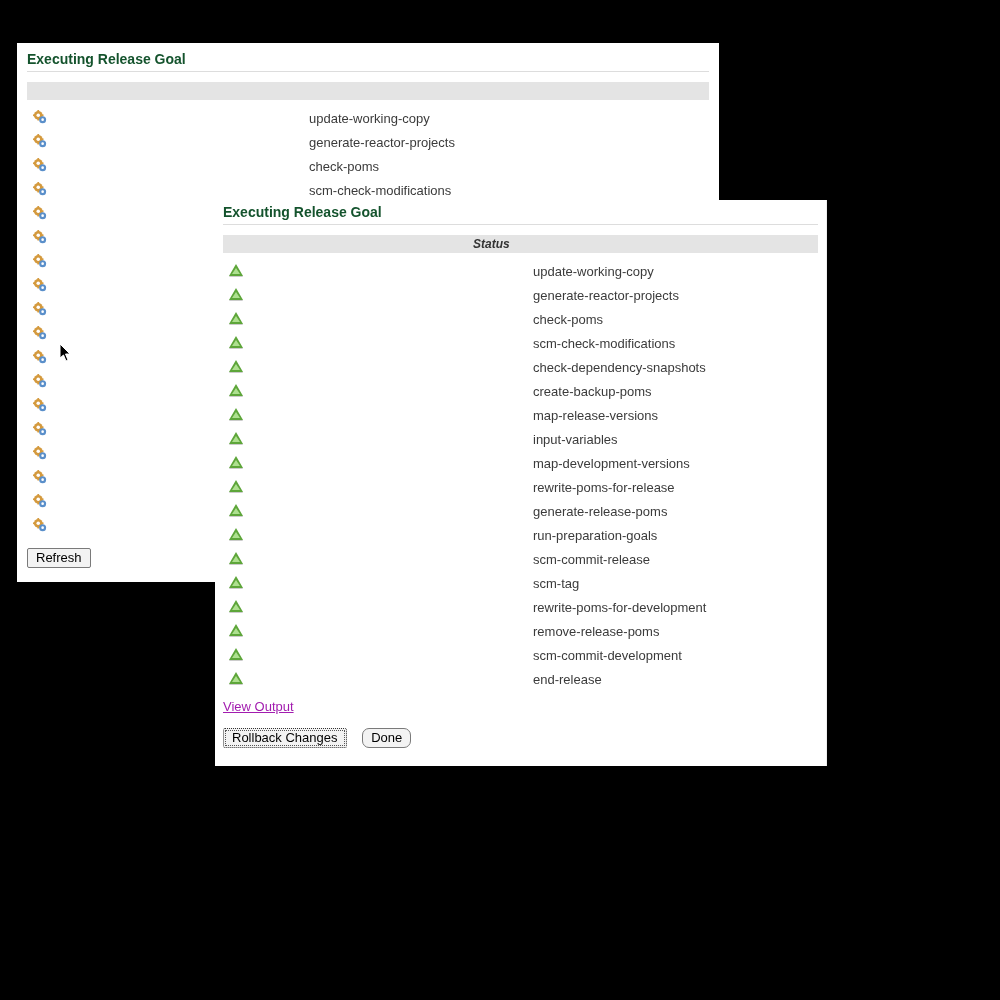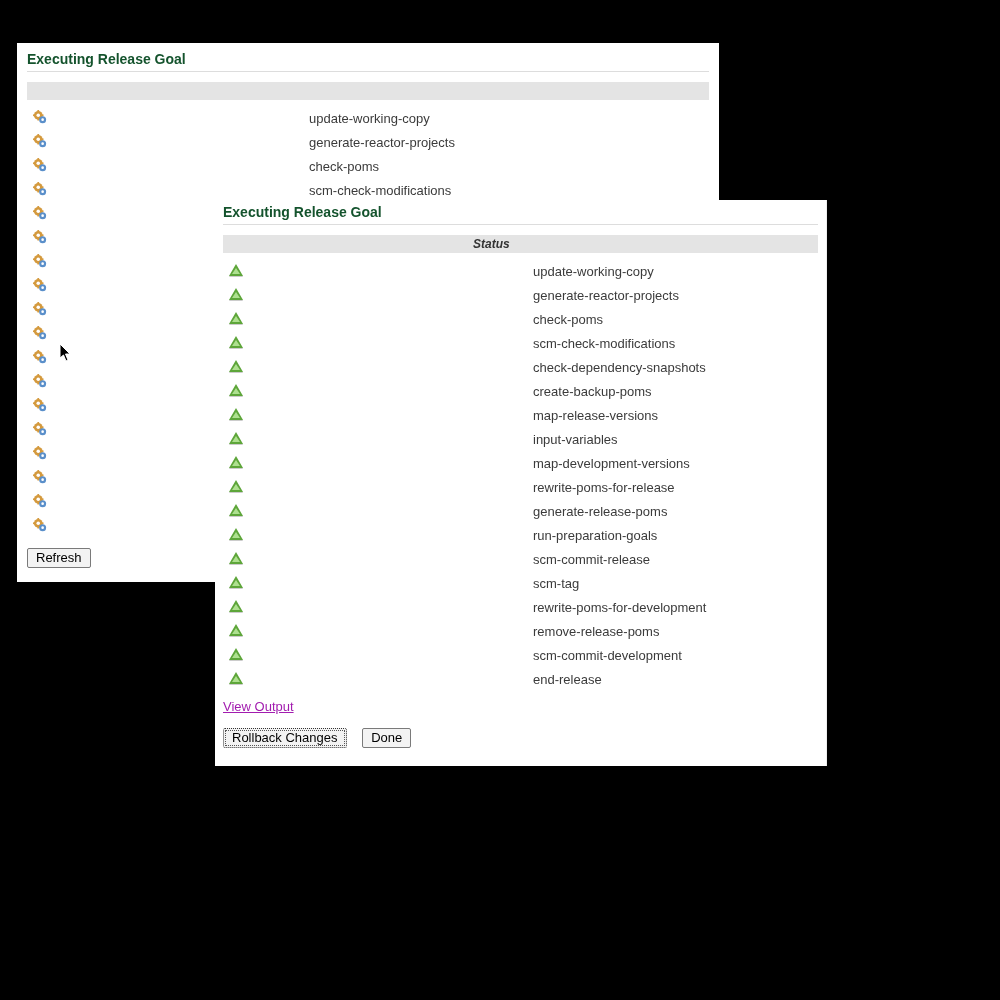--- a/index.html
+++ b/index.html
@@ -127,21 +127,21 @@
     text-decoration: underline;
     font-size: 13px;
     cursor: pointer;
     display: inline-block;
     margin-top: 8px;
   }
 
   .button-row {
     margin-top: 14px;
   }
-  .button-row .btn + .btn { margin-left: 12px; }
+  .button-row .btn + .btn { margin-left: 12px; border-radius: 7px; }
 
   
   .cursor {
     position: absolute;
     left: 59px;
     top: 343px;
     width: 14px;
     height: 20px;
     pointer-events: none;
     z-index: 50;

